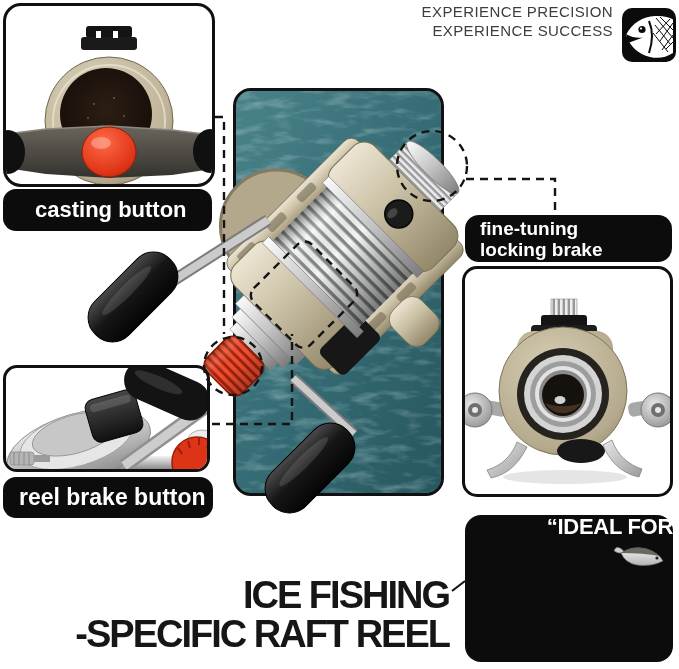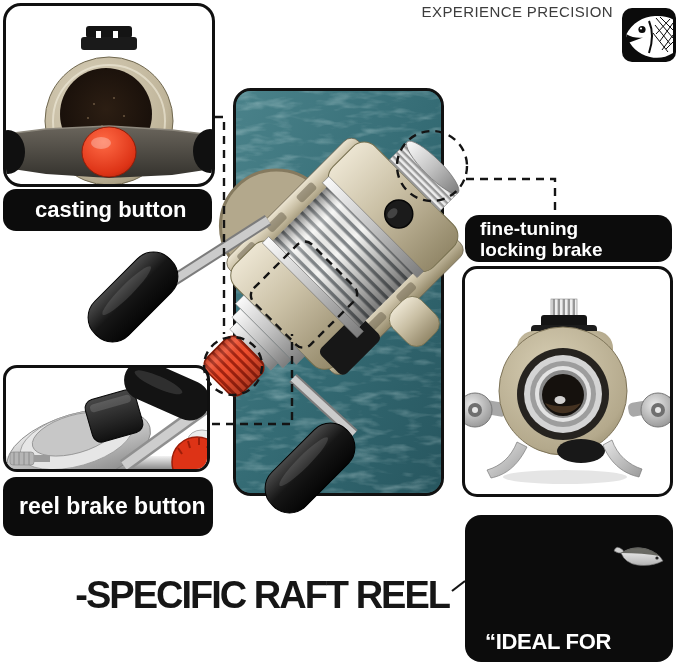--- a/index.html
+++ b/index.html
@@ -16,41 +16,42 @@
          overflow:hidden;background:#336a73;}
   
   .callout{background:#fff;border:3px solid #101010;overflow:hidden;}
   .co-casting{top:3px;left:3px;width:206px;height:178px;border-radius:18px;}
   .co-brake{top:365px;left:3px;width:201px;height:101px;border-radius:14px;}
   .co-bottom{top:266px;left:462px;width:205px;height:225px;border-radius:15px;}
   
   .pill{background:#0c0c0c;color:#fff;font-weight:bold;border-radius:13px;display:flex;
         flex-direction:column;justify-content:center;}
   .lbl-casting{top:189px;left:3px;width:209px;height:42px;padding-left:32px;font-size:22px;box-sizing:border-box;}
-  .lbl-brake{top:477px;left:3px;width:210px;height:59px;padding-left:16px;font-size:23px;box-sizing:border-box;}
+  .lbl-brake{top:477px;left:3px;width:210px;height:41px;padding-left:16px;font-size:23px;box-sizing:border-box;}
   .lbl-finetune{top:215px;left:465px;width:207px;height:47px;padding-left:15px;font-size:19px;
                 line-height:21px;box-sizing:border-box;border-radius:14px;}
   
   .title{top:576px;left:0;width:449px;text-align:right;font-size:38px;font-weight:bold;
          color:#161616;letter-spacing:-2px;line-height:39px;}
   
   .quote{top:515px;left:465px;width:208px;height:147px;background:#0c0c0c;border-radius:16px;
-         box-sizing:border-box;display:flex;flex-direction:column;justify-content:flex-end;
+         box-sizing:border-box;display:flex;justify-content:flex-end;
          padding:0 0 9px 20px;color:#fff;font-weight:bold;font-size:22px;line-height:23px;
          letter-spacing:-.3px;}
   .lure{position:absolute;top:26px;right:8px;width:52px;height:34px;}
   .overlay{top:0;left:0;width:679px;height:669px;pointer-events:none;}
 </style>
 </head>
 <body>
 
 <div class="canvas">
 
   <div class="abs tagline">
     <div>EXPERIENCE PRECISION</div>
+    <div>EXPERIENCE SUCCESS</div>
   </div>
 
   <div class="abs brand">
     <svg width="54" height="54" viewBox="0 0 54 54">
       <rect width="54" height="54" rx="10" fill="#0b0b0b"></rect>
       <path d="M4,27 C10,15 21,8.5 33,8 C41,7.6 47,9 51,11.5 L51,45 C44,49.5 36,51 28,49 C16,46 8,38.5 4,27 Z" fill="#ffffff"></path>
       <path d="M4,26 Q13,31 21,29.5 L6,35 Z" fill="#0b0b0b"></path>
       <circle cx="20" cy="21.5" r="3.6" fill="#0b0b0b"></circle>
       <circle cx="19" cy="20.5" r="1.1" fill="#ffffff"></circle>
       <path d="M27,13 Q33,27 27,45" stroke="#0b0b0b" stroke-width="2" fill="none"></path>
@@ -322,20 +323,21 @@
           <line x1="23" y1="84" x2="23" y2="97"></line>
         </g>
       <rect x="28" y="87" width="16" height="7" fill="#9b9b9b"></rect>
     </svg>
   </div>
   <div class="abs pill lbl-brake">
     <span>reel brake button</span>
   </div>
 
   <div class="abs title">
+    <div>ICE FISHING</div>
     <div>-SPECIFIC RAFT REEL</div>
   </div>
 
   <div class="abs quote">
     <svg class="lure" viewBox="0 0 52 34">
       <defs>
         <linearGradient id="lureG" x1="0" y1="0" x2="0" y2="1">
           <stop offset="0" stop-color="#f4f4f4"></stop>
             <stop offset="1" stop-color="#b3b3b3"></stop>
         </linearGradient>

